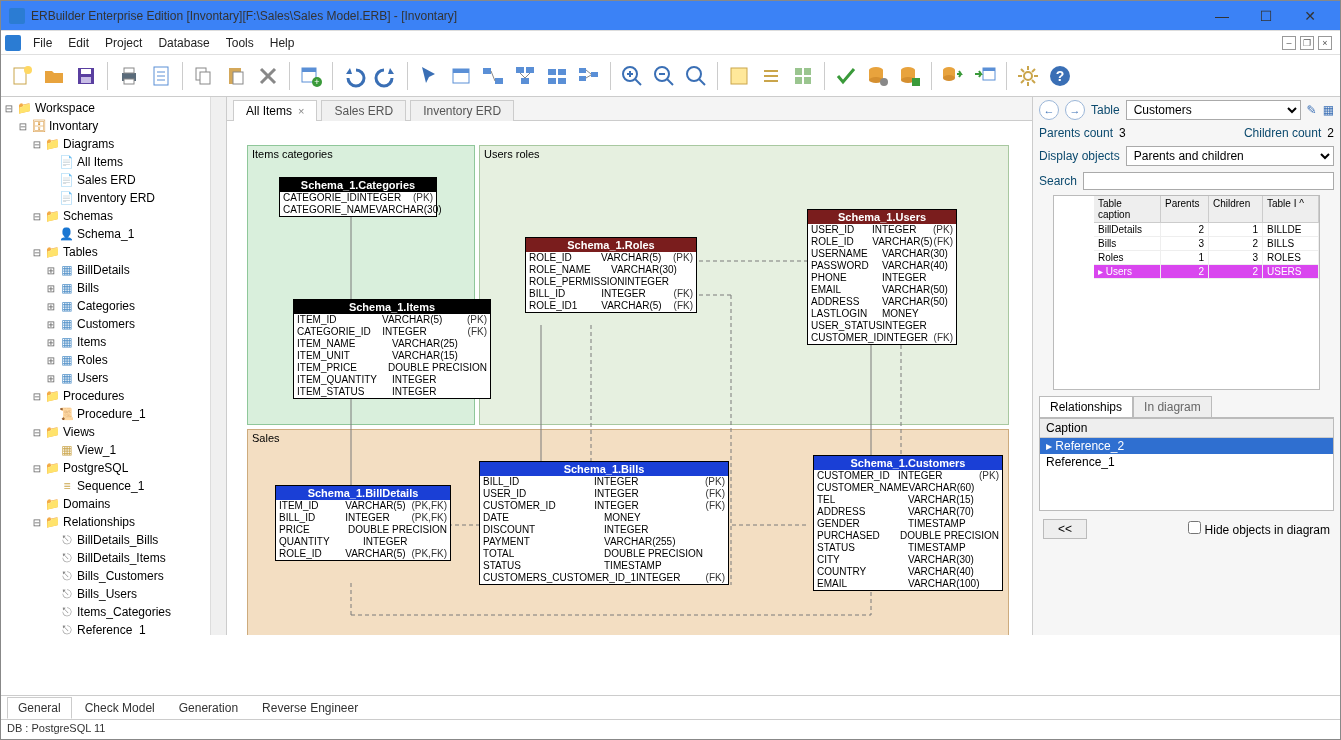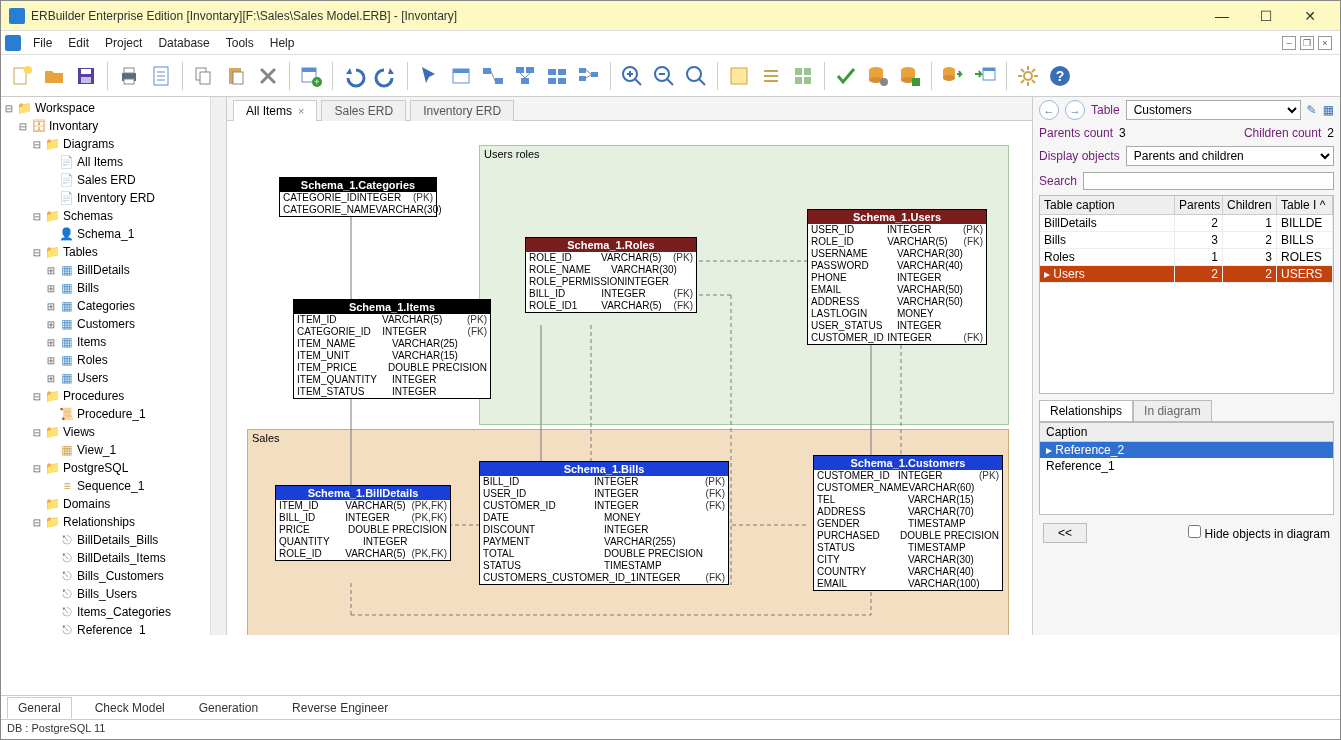--- a/index.html
+++ b/index.html
@@ -1,17 +1,17 @@
 <!DOCTYPE html>
 <html><head>
 <meta charset="utf-8">
 <style>
 * { box-sizing: border-box; margin: 0; padding: 0; font-family: "Segoe UI", Tahoma, sans-serif; }
 body { width: 1341px; height: 740px; background: #fff; font-size: 12px; overflow: hidden; display: flex; flex-direction: column; border: 1px solid #888; }
-.titlebar { height: 30px; display: flex; align-items: center; padding: 0 8px; background: #fef9c3; border-bottom: 1px solid #ddd; }
+.titlebar { height: 30px; display: flex; align-items: center; padding: 0 8px; background: #3b82f6; border-bottom: 1px solid #ddd; }
 .titlebar-icon { width: 16px; height: 16px; background:#2b7cd3; border-radius:2px; margin-right:6px; }
 .titlebar-text { flex:1; font-size: 12px; color:#333; }
 .winbtns { display:flex; }
 .winbtn { width: 44px; height: 28px; display:flex; align-items:center; justify-content:center; font-size:14px; color:#333; }
 .menubar { height: 24px; display: flex; align-items: center; padding: 0 4px; border-bottom:1px solid #e0e0e0; }
 .menubar span { padding: 0 8px; font-size:12px; color:#222; }
 .small-winbtns{margin-left:auto; display:flex; gap:4px; padding-right:4px;}
 .small-winbtn{width:14px;height:14px;border:1px solid #999;font-size:9px;display:flex;align-items:center;justify-content:center;color:#555;}
 .toolbar { height: 42px; display: flex; align-items: center; padding: 2px 6px; border-bottom:1px solid #ccc; gap:2px; }
 .tbtn { width: 30px; height: 30px; display:flex; align-items:center; justify-content:center; border-radius:3px; }
@@ -47,42 +47,42 @@
 .ehdr.black{background:#000;}
 .ehdr.darkred{background:#7a1d1d;}
 .ehdr.blue{background:#1a3fd6;}
 .ecol{display:grid;grid-template-columns:1fr 1fr auto;padding:0 3px;line-height:12px;}
 .ecol span{white-space:nowrap;}
 .keycol{color:#333;}
 .right-panel{width:308px;border-left:1px solid #ccc;display:flex;flex-direction:column;background:#f6f6f6;}
 .rp-title{background:#d9e6f7;padding:3px 6px;font-size:12px;border-bottom:1px solid #b8c8dc;display:flex;align-items:center;font-weight:bold;color:#333;}
 .pin{margin-left:auto;color:#555;font-size:12px;}
 .rp-row{display:flex;align-items:center;padding:3px 6px;gap:6px;font-size:12px;}
-.rp-row label{color:#701a75;}
+.rp-row label{color:#0c4a6e;}
 .navbtn{width:20px;height:20px;border:1px solid #9bb6d8;border-radius:50%;display:flex;align-items:center;justify-content:center;color:#3a6fb5;font-size:11px;background:#fff;}
 select,input[type=text]{font-size:12px;border:1px solid #aaa;padding:1px 3px;background:#fff;}
 .rp-select{flex:1;}
 .rp-buttons{display:flex;gap:4px;padding:3px 6px;}
 .rp-btn{flex:1;border:1px solid #bbb;background:#eee;padding:3px;text-align:center;font-size:12px;}
-.grid{border:1px solid #bbb;margin:2px 6px;background:#fff;font-size:12px;}
+.grid{border:1px solid #bbb;margin:2px 20px;background:#fff;font-size:10px;padding-left:40px;}
 .grid-hdr{display:grid;grid-template-columns:1fr 48px 54px 56px;background:#eee;border-bottom:1px solid #ccc;}
 .grid-hdr div{padding:2px 4px;border-right:1px solid #ccc;}
 .grid-row{display:grid;grid-template-columns:1fr 48px 54px 56px;border-bottom:1px solid #eee;}
 .grid-row div{padding:1px 4px;border-right:1px solid #eee;}
-.grid-row.sel{background:#c2410c;color:#fff;}
+.grid-row.sel{background:#d946ef;color:#fff;}
 .subtabs{display:flex;border-bottom:1px solid #bbb;margin:4px 6px 0 6px;font-size:12px;}
 .subtab{padding:3px 10px;border:1px solid #bbb;border-bottom:none;background:#fff;}
 .subtab.inactive{background:#eee;color:#666;}
 .list{border:1px solid #bbb;margin:0 6px 4px 6px;background:#fff;min-height:80px;}
 .list-hdr{background:#eee;padding:2px 6px;border-bottom:1px solid #ccc;}
 .list-row{padding:1px 6px;}
 .list-row.sel{background:#2f6fd0;color:#fff;}
 .bottom-row{display:flex;align-items:center;justify-content:space-between;padding:4px 10px;font-size:12px;}
 .bb-btn{border:1px solid #bbb;background:#eee;padding:2px 14px;}
-.footer-tabs{height:24px;border-top:1px solid #ccc;display:flex;align-items:center;padding:0 6px;gap:12px;}
+.footer-tabs{height:24px;border-top:1px solid #ccc;display:flex;align-items:center;padding:0 6px;gap:2px;}
 .ftab{padding:3px 10px;font-size:12px;color:#333;border:1px solid transparent;}
 .ftab.active{border:1px solid #ccc;border-bottom-color:#fff;background:#fff;}
 .statusbar{height:20px;border-top:1px solid #ccc;padding:2px 6px;font-size:11px;color:#333;}
 svg.conn{position:absolute;pointer-events:none;}
 .scroll-placeholder{height:60px;}
 .vsb{position:absolute;right:0;top:0;bottom:0;width:16px;background:#f0f0f0;border-left:1px solid #ddd;}
 </style>
 </head>
 <body>
 
@@ -490,20 +490,23 @@
       <div class="tab inactive">
           <span>Sales ERD</span>
         </div>
       <div class="tab inactive">
           <span>Inventory ERD</span>
         </div>
     </div>
     <div class="canvas-wrap">
       <div class="canvas">
 
+        <div class="region green" style="left:16px;top:20px;width:228px;height:280px;">
+            <div class="region-label">Items categories</div>
+          </div>
         <div class="region red" style="left:248px;top:20px;width:530px;height:280px;background:#e6f0e0;border-color:#a8c8a0;">
             <div class="region-label">Users roles</div>
           </div>
         <div class="region orange" style="left:16px;top:304px;width:762px;height:208px;">
             <div class="region-label">Sales</div>
           </div>
 
         <svg class="conn" style="left:0;top:0;width:800px;height:520px;">
           <g stroke="#7a7a7a" stroke-width="1" fill="none">
             <line x1="120" y1="92" x2="120" y2="174"></line>
@@ -601,21 +604,21 @@
                 <span>INTEGER</span>
                 <span class="keycol">(FK)</span>
               </div>
               <div class="ecol">
                 <span>ROLE_ID1</span>
                 <span>VARCHAR(5)</span>
                 <span class="keycol">(FK)</span>
               </div>
             </div>
         </div>
-        <div class="entity" style="left:576px;top:84px;width:180px;">
+        <div class="entity" style="left:576px;top:84px;width:150px;">
           <div class="ehdr darkred">Schema_1.Users</div>
           <div id="ent-users">
               <div class="ecol">
                 <span>USER_ID</span>
                 <span>INTEGER</span>
                 <span class="keycol">(PK)</span>
               </div>
               <div class="ecol">
                 <span>ROLE_ID</span>
                 <span>VARCHAR(5)</span>

